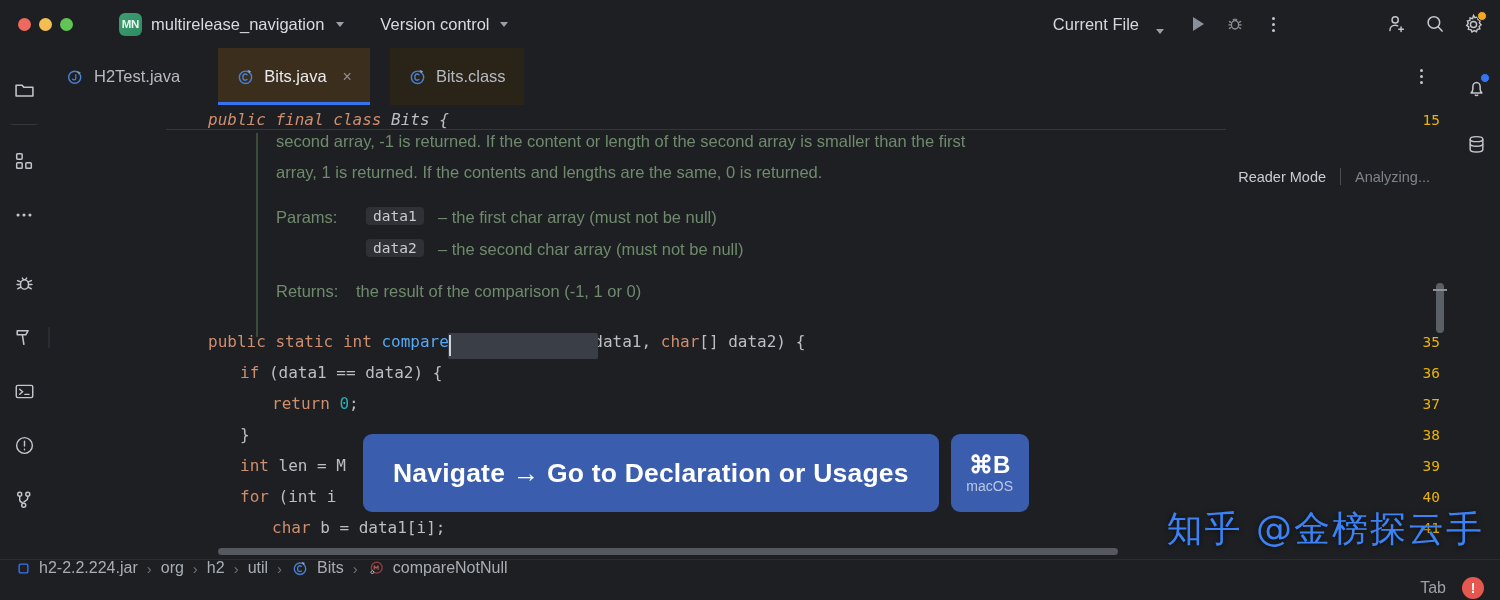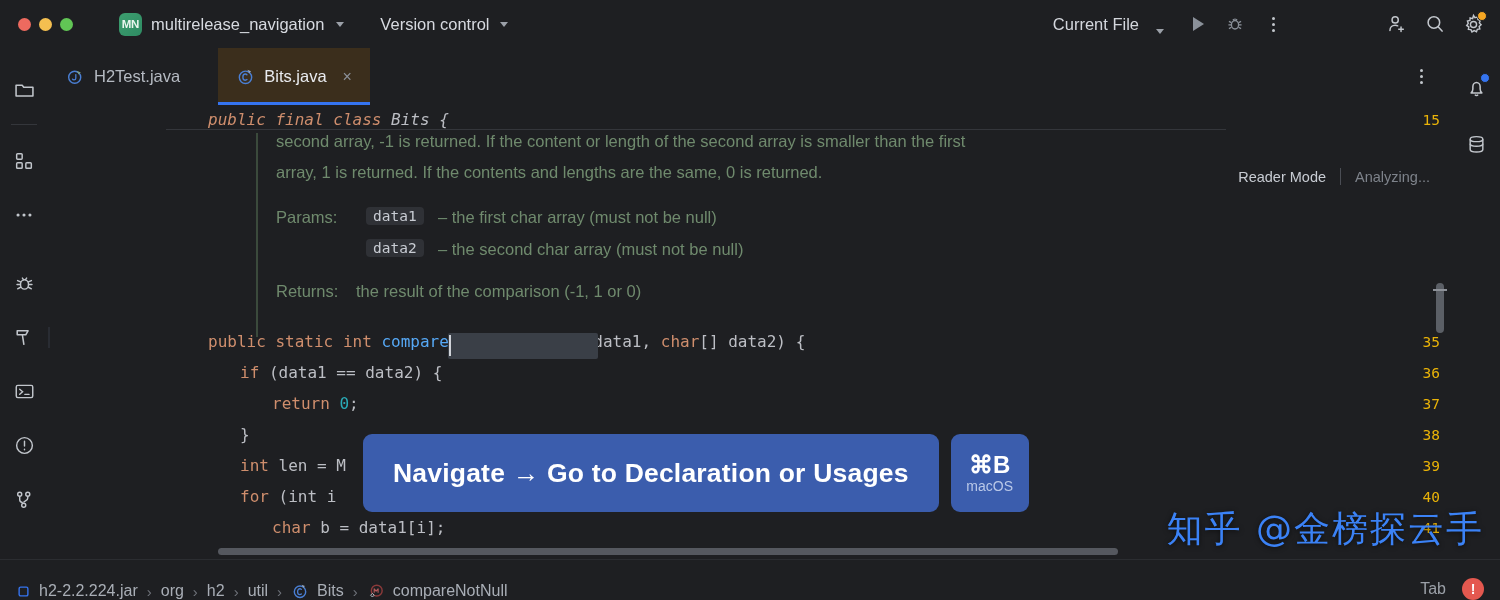--- a/index.html
+++ b/index.html
@@ -184,21 +184,21 @@
   .watermark{
     position:absolute;right:16px;top:505px;z-index:50;
     color:#3b82f6;font-size:36px;letter-spacing:2px;
     font-family:"DejaVu Sans", sans-serif;
     text-shadow:0 1px 5px rgba(0,0,0,.65);white-space:nowrap;
   }
 
   
   .statusbar{
     position:absolute;left:0;bottom:0;width:1500px;height:41px;
-    background:#1e1f22;display:flex;align-items:flex-end;
+    background:#1e1f22;display:flex;align-items:flex-start;flex-direction:column;
   }
   .crumbs{display:flex;align-items:center;gap:7px;margin-left:16px;}
   .crumb{color:#a9aeb6;font-size:16px;white-space:nowrap;}
   .crumb-sep{color:#6e727a;font-size:15px;margin:0 2px;}
   .sb-right{margin-left:auto;display:flex;align-items:center;gap:16px;margin-right:16px;}
   .sb-tab{color:#9ba0a8;font-size:16px;}
   .err-pill{
     width:22px;height:22px;border-radius:50%;background:#e4584f;
     display:flex;align-items:center;justify-content:center;
     color:#fff;font-size:14px;font-weight:bold;line-height:1;
@@ -382,20 +382,28 @@
       <div class="tab active">
         <svg width="19" height="19" viewBox="0 0 24 24">
           <circle cx="12" cy="13" r="7.8" fill="none" stroke="#4a7fd4" stroke-width="1.8"></circle>
           <path d="M13.8 9.7c-.5-.5-1.2-.8-2-.8-1.8 0-3.1 1.6-3.1 3.9s1.3 3.9 3.1 3.9c.8 0 1.5-.3 2-.8" fill="none" stroke="#4a7fd4" stroke-width="1.7" stroke-linecap="round"></path>
           <path d="M14.4 3.4l4.6 2-2.3 2.4z" fill="#9aa7b8"></path>
         </svg>
         <span class="tname">Bits.java</span>
         <span class="tab-close">×</span>
       </div>
 
+      <div class="tab dim">
+        <svg width="19" height="19" viewBox="0 0 24 24">
+          <circle cx="12" cy="13" r="7.8" fill="none" stroke="#4a7fd4" stroke-width="1.8"></circle>
+          <path d="M13.8 9.7c-.5-.5-1.2-.8-2-.8-1.8 0-3.1 1.6-3.1 3.9s1.3 3.9 3.1 3.9c.8 0 1.5-.3 2-.8" fill="none" stroke="#4a7fd4" stroke-width="1.7" stroke-linecap="round"></path>
+          <path d="M14.4 3.4l4.6 2-2.3 2.4z" fill="#9aa7b8"></path>
+        </svg>
+        <span class="tname">Bits.class</span>
+      </div>
 
       <div class="tabstrip-right">
         <div class="ico-btn">
           <span class="dot3">
               <i></i>
               <i></i>
               <i></i>
             </span>
         </div>
       </div>

